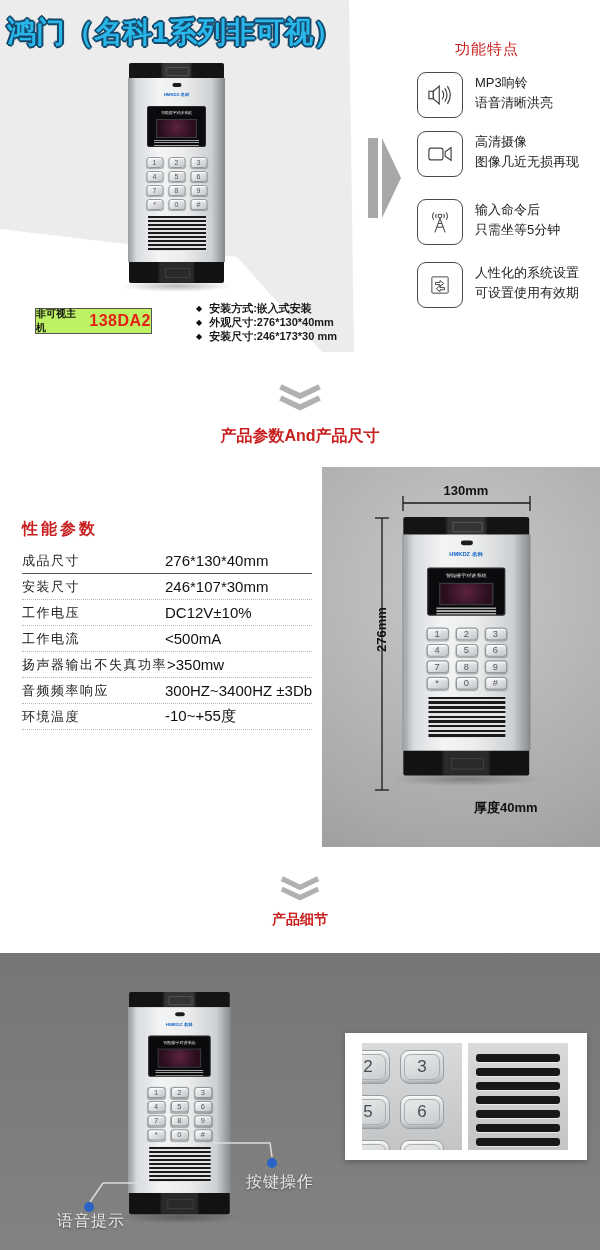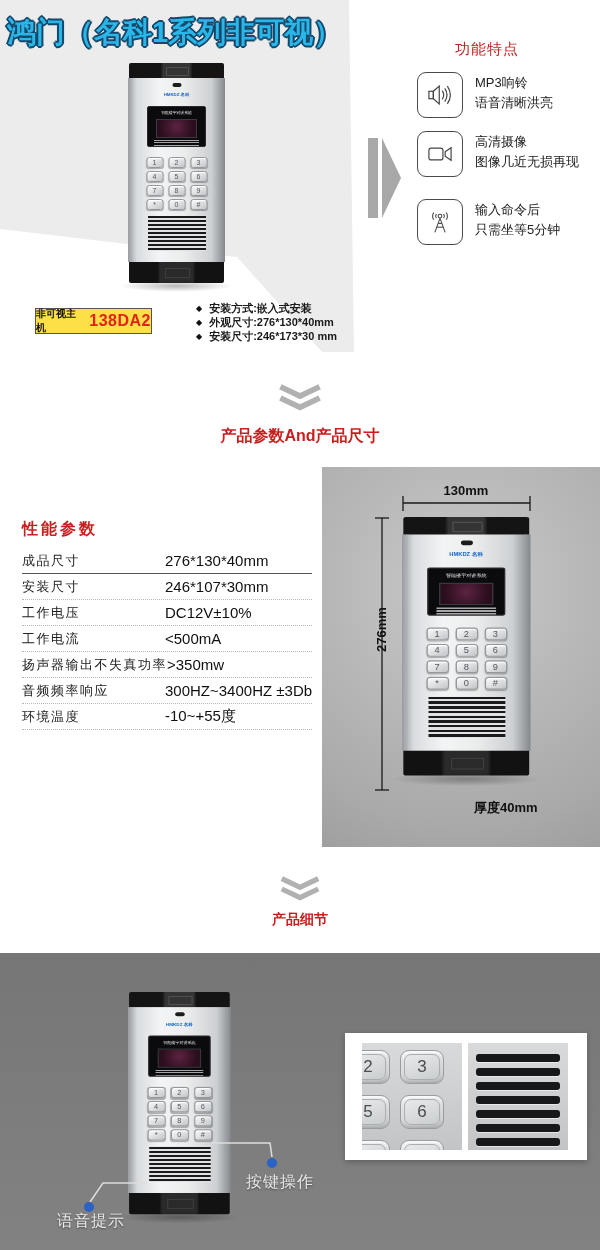--- a/index.html
+++ b/index.html
@@ -48,21 +48,21 @@
   .grille { position:absolute; left:50%; transform:translateX(-50%); top:138px;
     width:58px; height:35px;
     background:repeating-linear-gradient(180deg,#1a1a1c 0 2px,#e0e2e4 2px 4px); }
   .cap-bottom { position:absolute; left:1px; right:1px; bottom:0; height:21px; border-radius:0 0 2px 2px;
     background:linear-gradient(90deg,#121212 0 30%,#2a2a2a 33% 67%,#121212 70% 100%); }
   .cap-bottom::after { content:""; position:absolute; left:38%; top:28%; width:24%; height:38%;
     border:1px solid #3e3e3e; }
 
   
   .model-box { position:absolute; left:35px; top:308px; width:117px; height:26px;
-    background:#fde047; border:1px solid #555; display:flex; align-items:center; justify-content:center; gap:4px; }
+    background:#bef264; border:1px solid #555; display:flex; align-items:center; justify-content:center; gap:4px; }
   .model-prefix { font-size:10px; font-weight:bold; color:#111; }
   .model-number { font-size:16px; font-weight:bold; color:#e32119; letter-spacing:.5px; }
   .spec-bullets { position:absolute; left:196px; top:301px; }
   .spec-bullet { display:flex; align-items:center; height:14px; font-size:11px; font-weight:600; color:#1a1a1a; }
   .diamond { font-size:8px; color:#111; margin-right:7px; }
 
   
   .flow-arrow { position:absolute; left:368px; top:138px; width:34px; height:80px; }
   .flow-arrow .bar { position:absolute; left:0; top:0; width:10px; height:80px; background:#a8a8a8; }
   .flow-arrow .tri { position:absolute; left:14px; top:0; width:19px; height:80px; background:#a8a8a8;
@@ -232,20 +232,33 @@
         <path d="M18,12 q-1.8,3 0,6"></path>
           <path d="M28,12 q1.8,3 0,6"></path>
       </svg>
     </div>
     <div class="feature-text">
       <div>输入命令后</div>
       <div>只需坐等5分钟</div>
     </div>
   </div>
 
+  <div class="feature-row" style="top:262px;">
+    <div class="icon-box">
+      <svg width="34" height="34" viewBox="0 0 46 46" fill="none" stroke="#444" stroke-width="1.3">
+        <rect x="12" y="12" width="22" height="22" rx="1"></rect>
+        <polygon points="17,19.5 23,19.5 23,17 28,21 23,25 23,22.5 17,22.5"></polygon>
+        <polygon points="29,26.5 23,26.5 23,24 18,28 23,32 23,29.5 29,29.5"></polygon>
+      </svg>
+    </div>
+    <div class="feature-text">
+      <div>人性化的系统设置</div>
+      <div>可设置使用有效期</div>
+    </div>
+  </div>
 
   <svg class="chevrons" style="top:384px;" viewBox="0 0 48 30">
     <polyline points="3,3 24,13 45,3" fill="none" stroke="#b1b1b1" stroke-width="6"></polyline>
     <polyline points="3,15 24,25 45,15" fill="none" stroke="#b1b1b1" stroke-width="6"></polyline>
   </svg>
   <div class="divider-label divider1-label">产品参数And产品尺寸</div>
 
   <div class="specs-title">性能参数</div>
   <div class="spec-table">
     <div class="spec-row">

